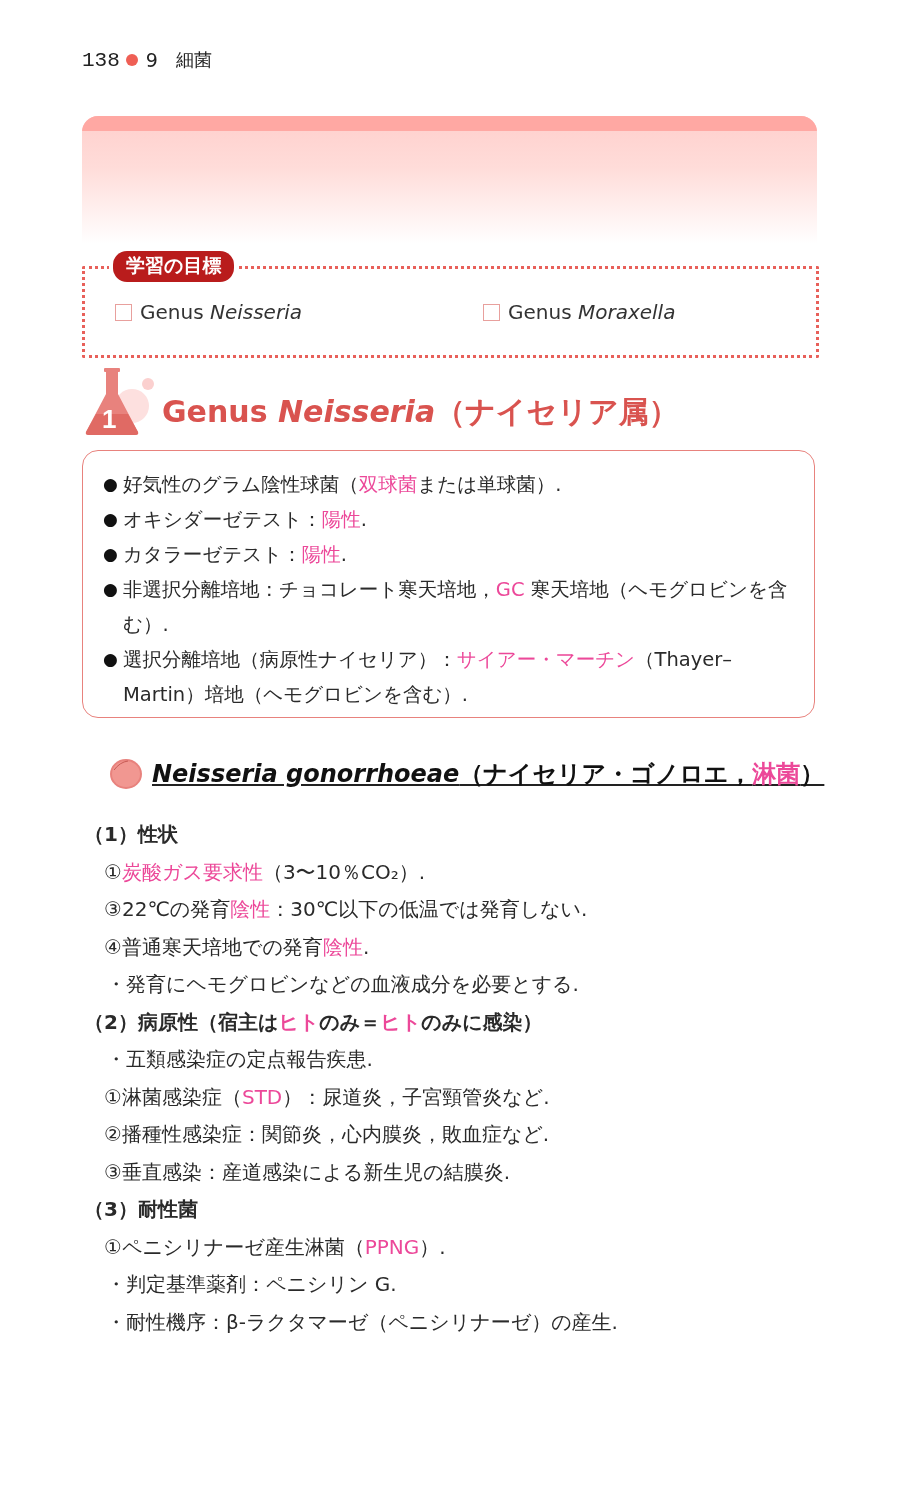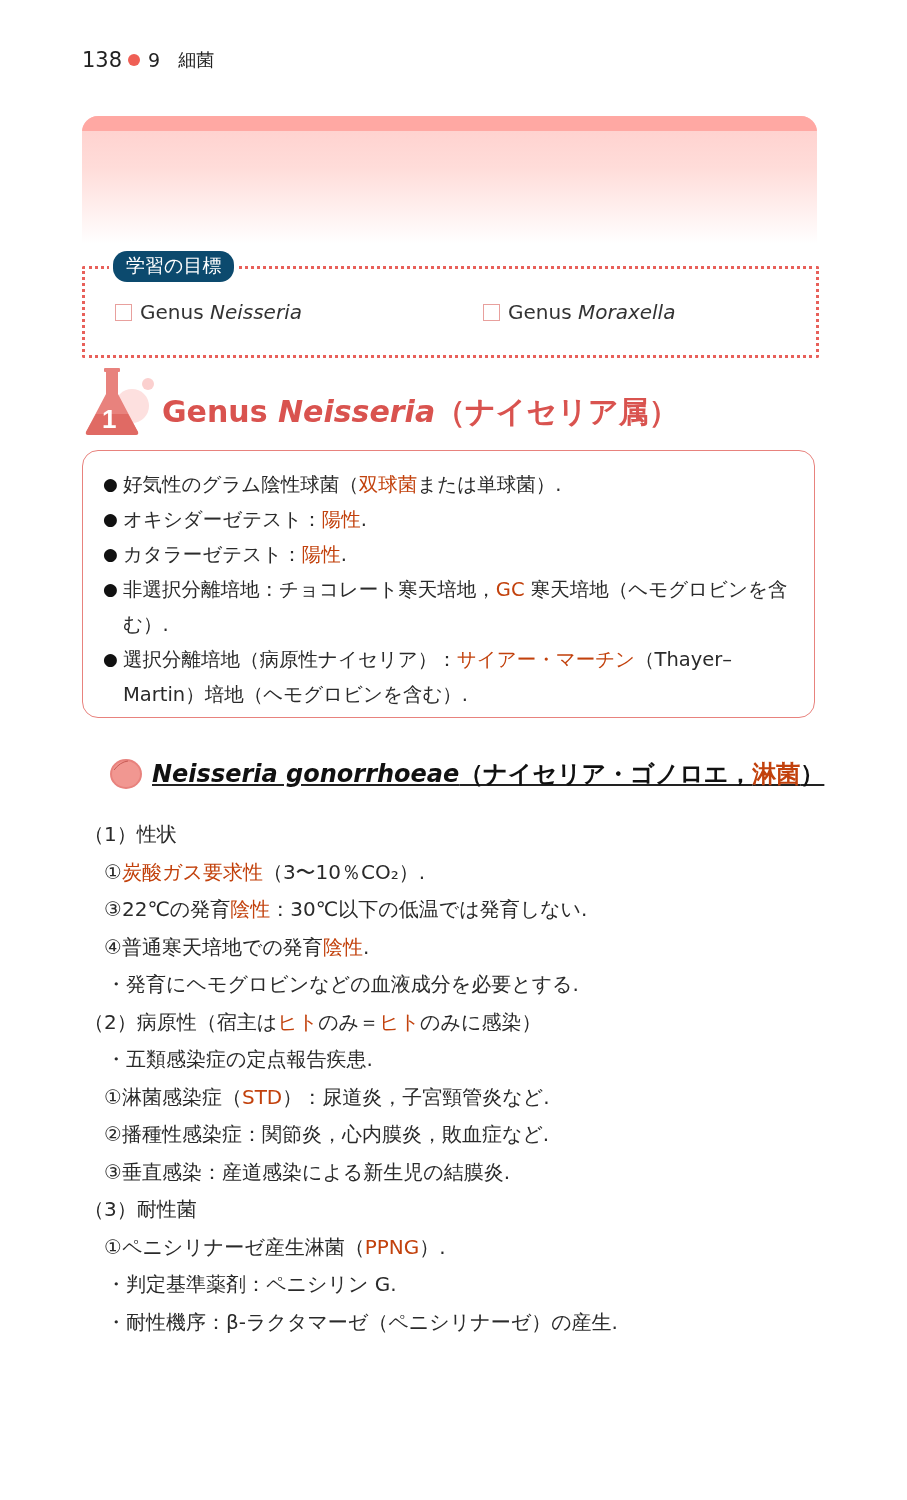--- a/index.html
+++ b/index.html
@@ -1,33 +1,33 @@
 <!DOCTYPE html>
 <html><head>
 <meta charset="utf-8">
 <style>
   html, body { margin: 0; padding: 0; background: #ffffff; }
   body { width: 907px; height: 1500px; position: relative; overflow: hidden;
          font-family: "DejaVu Sans", "Liberation Sans", sans-serif; color: #222; }
-  .red { color: #c2410c; }
+  .red { color: #ec4899; }
   .header { position: absolute; left: 82px; top: 48px; font-size: 19px; color: #222; display: flex; align-items: center; }
-  .header .page-num { font-size: 21px; }
+  .header .page-num { font-size: 21px; font-family: Liberation Mono, monospace; }
   .header .dot { width: 12px; height: 12px; border-radius: 50%; background: #ef5f55; display: inline-block; margin: 0 8px 0 6px; }
   .header .chap-label { margin-left: 18px; font-size: 18px; }
 
   .section-banner { position: absolute; left: 82px; top: 116px; width: 735px; height: 128px;
     border-radius: 16px 16px 0 0; overflow: hidden;
     background: linear-gradient(to bottom, #ffcfcc 0%, #ffdcd9 40%, #ffffff 100%); }
   .section-banner .bar { height: 15px; background: #ffa8a3; }
   .section-banner .title { position: absolute; left: 30px; top: 40px; font-size: 36px; font-weight: bold; color: #d9534f; letter-spacing: 1px; }
   .section-banner .title .letter { margin-right: 28px; }
 
   .goals { position: absolute; left: 82px; top: 266px; width: 731px; height: 86px;
     border: 3px dotted #e8605a; border-radius: 2px; }
-  .goals .tag { position: absolute; left: 28px; top: -18px; background: #0c4a6e; color: #fff; font-weight: normal;
+  .goals .tag { position: absolute; left: 28px; top: -18px; background: #b91c1c; color: #fff; font-weight: bold;
     font-size: 19px; padding: 2px 13px 3px; border-radius: 14px; box-shadow: 0 0 0 4px #fff; }
   .goal-item { position: absolute; top: 31px; font-size: 20px; display: flex; align-items: center; color: #333; }
   .goal-item .cb { width: 17px; height: 17px; border: 1.5px solid #e8a09d; display: inline-block; margin-right: 8px; box-sizing: border-box; }
   .goal-item i { font-style: italic; }
 
   .sub-head { position: absolute; left: 82px; top: 368px; height: 70px; width: 740px; }
   .flask { position: absolute; left: 0; top: 0; width: 80px; height: 68px; }
   .sub-head .title { position: absolute; left: 80px; top: 24px; font-size: 30px; font-weight: bold; color: #d9534f; }
   .sub-head .title i { font-style: italic; }
 
@@ -37,21 +37,21 @@
   .summary-box li { font-size: 19.5px; line-height: 35px; position: relative; padding-left: 18px; color: #2a2a2a; }
   .summary-box li::before { content: "●"; position: absolute; left: -2px; top: 0; font-size: 17px; color: #111; }
 
   .organism { position: absolute; left: 108px; top: 756px; display: flex; align-items: center; text-decoration: underline; }
   .organism .orb { width: 36px; height: 36px; margin-right: 8px; }
   .organism .name { font-size: 24px; font-weight: bold; color: #111; }
   .organism .name i { font-style: italic; }
 
   .body-text { position: absolute; left: 84px; top: 816px; width: 740px; }
   .line { font-size: 20px; line-height: 37.5px; color: #2a2a2a; white-space: nowrap; }
-  .line.h { font-weight: normal; }
+  .line.h { font-weight: bold; }
   .line.l1 { padding-left: 20px; }
   .line.l2 { padding-left: 22px; }
 </style>
 </head>
 <body>
 
 <div class="header">
   <span class="page-num">138</span>
   <span class="dot"></span>
   <span>9</span>

